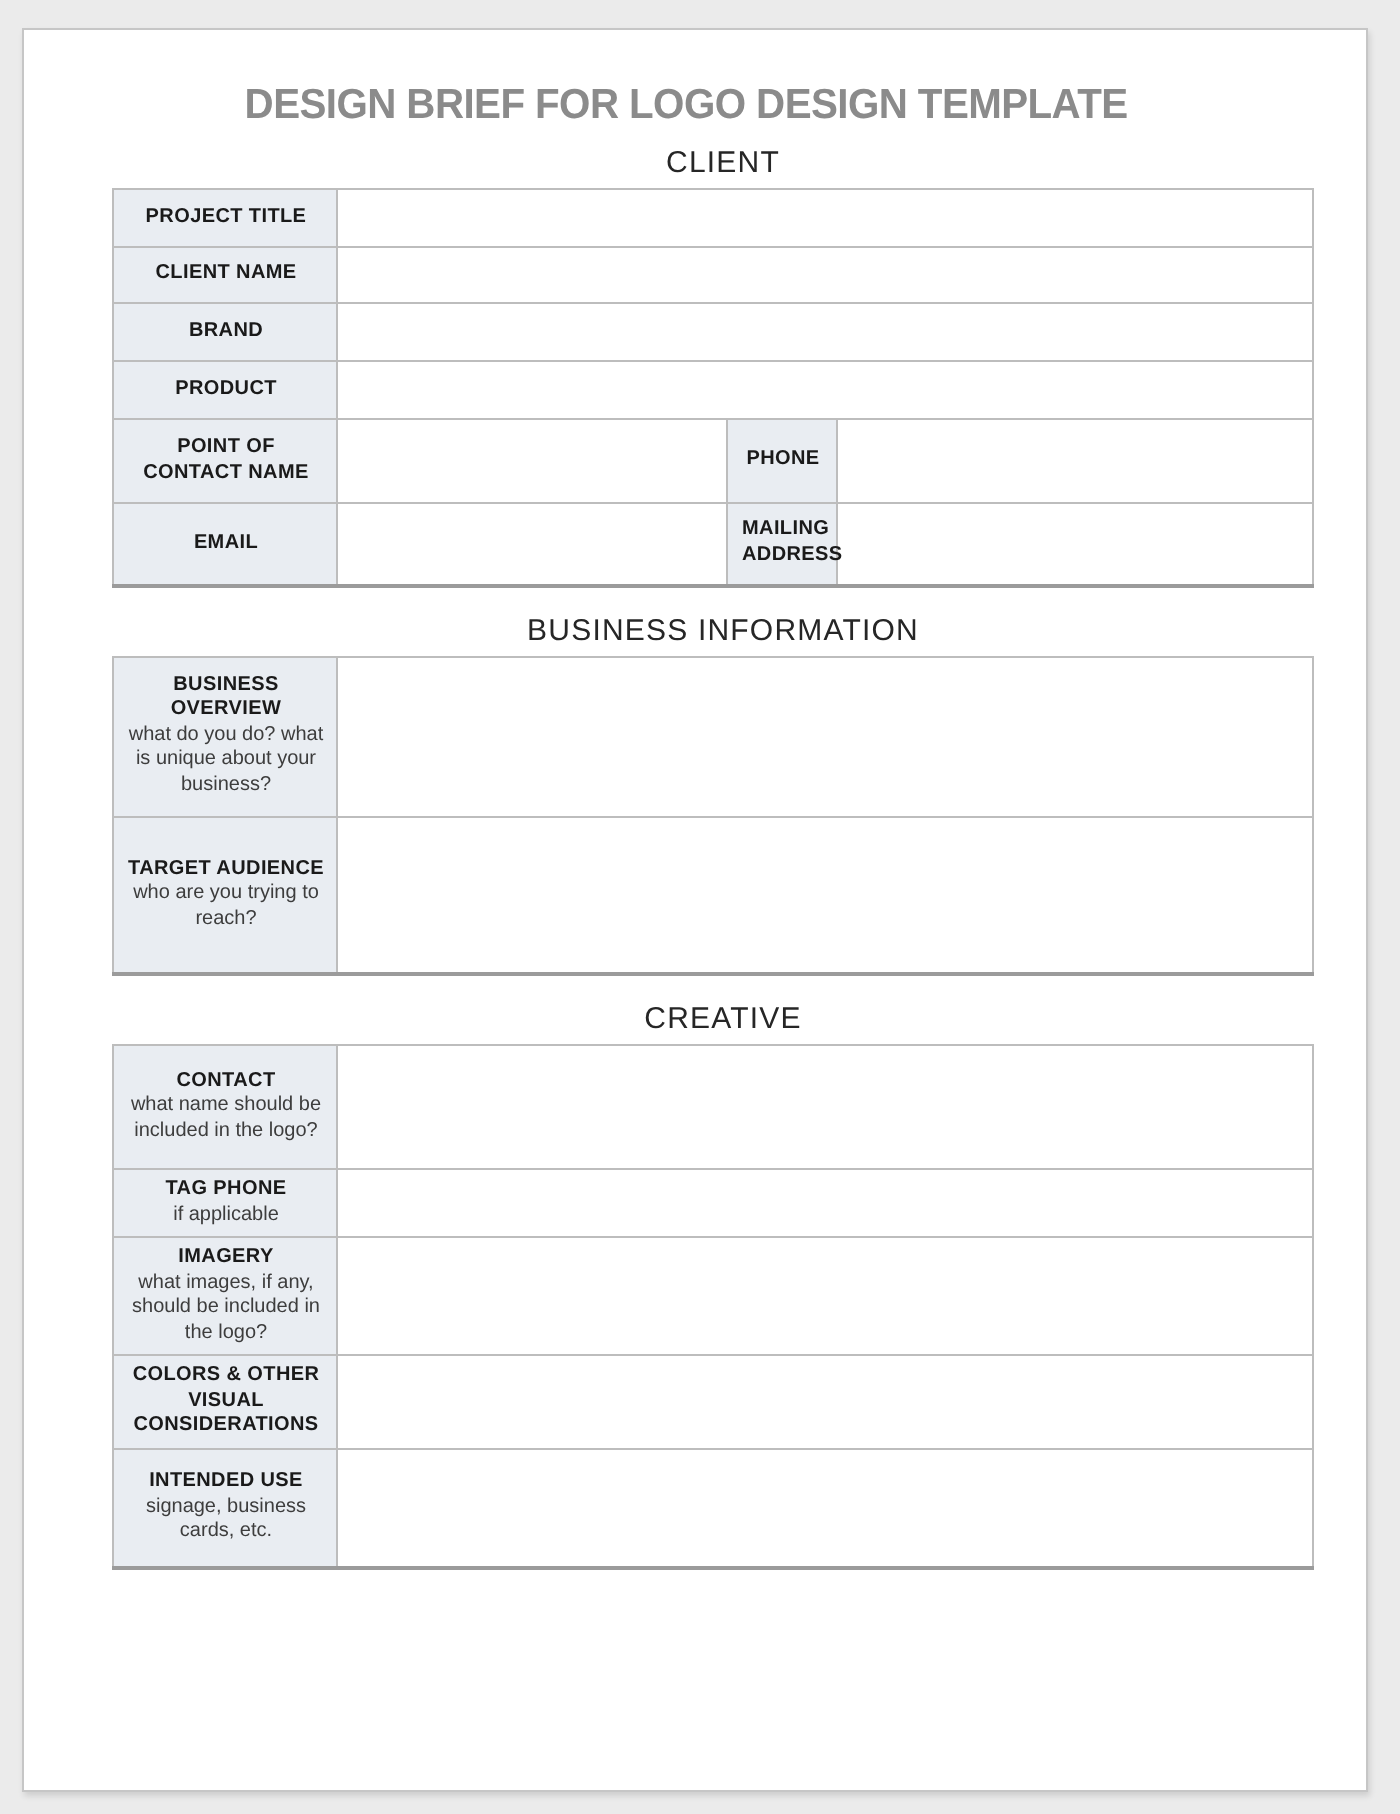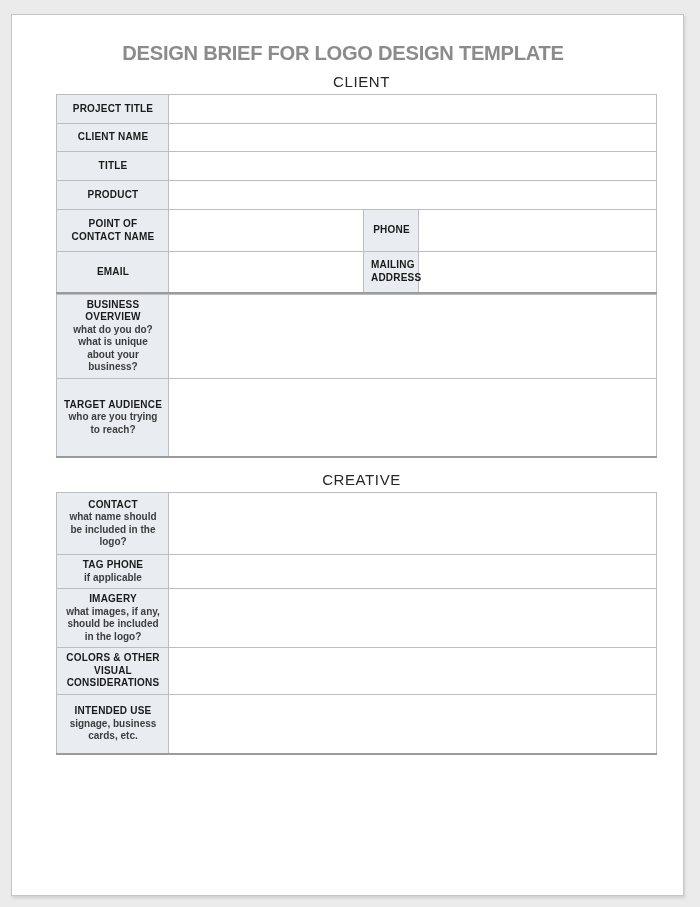--- a/index.html
+++ b/index.html
@@ -60,21 +60,21 @@
     padding: 4px 6px 4px 7px;
     font-size: 10px;
     line-height: 12.5px;
     color: #1a1a1a;
   }
   td.lab .lab-b {
     font-weight: 700;
     letter-spacing: 0.2px;
   }
   td.lab .lab-note {
-    font-weight: 700;
+    font-weight: 400;
     color: #3d3d3d;
   }
   td.val {
     background: #ffffff;
     padding: 2px 5px;
     font-size: 10px;
     cursor: text;
   }
 </style>
 </head>
@@ -97,21 +97,21 @@
       <tbody>
           <tr style="height:29px">
         <td class="lab"><span class="lab-b">PROJECT TITLE</span></td>
         <td class="val" colspan="3"></td>
       </tr>
       <tr style="height:28px">
         <td class="lab"><span class="lab-b">CLIENT NAME</span></td>
         <td class="val" colspan="3"></td>
       </tr>
       <tr style="height:29px">
-        <td class="lab"><span class="lab-b">TITLE</span></td>
+        <td class="lab"><span class="lab-b">BRAND</span></td>
         <td class="val" colspan="3"></td>
       </tr>
       <tr style="height:29px">
         <td class="lab"><span class="lab-b">PRODUCT</span></td>
         <td class="val" colspan="3"></td>
       </tr>
       <tr style="height:42px">
         <td class="lab"><span class="lab-b">POINT OF CONTACT NAME</span></td>
         <td class="val"></td>
         <td class="lab"><span class="lab-b">PHONE</span></td>
@@ -119,20 +119,21 @@
       </tr>
       <tr style="height:41px">
         <td class="lab"><span class="lab-b">EMAIL</span></td>
         <td class="val"></td>
         <td class="lab"><span class="lab-b">MAILING ADDRESS</span></td>
         <td class="val"></td>
       </tr>
     </tbody>
       </table>
 
+    <h2 class="section-heading spaced">BUSINESS INFORMATION</h2>
 
     <table class="tbl">
       <colgroup>
         <col style="width:112px">
           <col style="width:488px">
       </colgroup>
       <tbody>
           <tr style="height:80px">
         <td class="lab">
           <div class="lab-b">BUSINESS OVERVIEW</div>

